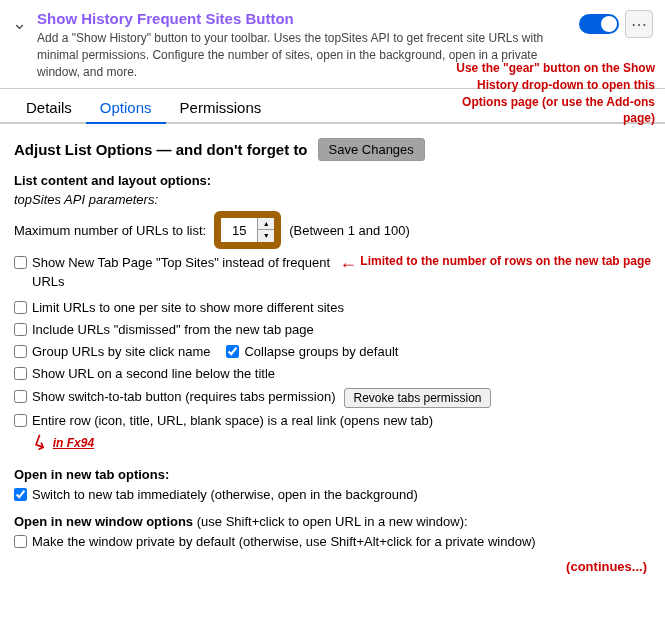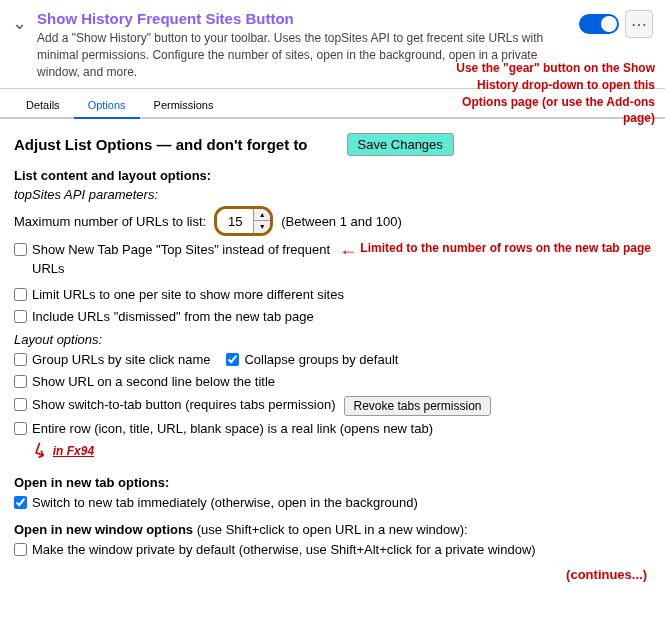--- a/index.html
+++ b/index.html
@@ -95,21 +95,21 @@
     
     .tabs {
       display: flex;
       border-bottom: 2px solid #ccc;
       padding: 0 12px;
       margin-top: 4px;
     }
     .tab {
       padding: 6px 14px;
       cursor: pointer;
-      font-size: 11px;
+      font-size: 15px;
       color: #000;
       border-bottom: 2px solid transparent;
       margin-bottom: -2px;
     }
     .tab.active {
       color: #0060df;
       border-bottom: 2px solid #0060df;
       font-weight: normal;
     }
 
@@ -122,26 +122,25 @@
       font-size: 15px;
       font-weight: bold;
       margin-bottom: 12px;
       display: flex;
       align-items: center;
       gap: 10px;
       flex-wrap: wrap;
     }
     .save-btn {
       border: 1px solid #999;
-      background: #5eead4;
+      background: #a3a3a3;
       padding: 3px 10px;
       font-size: 13px;
       cursor: pointer;
       border-radius: 3px;
-      margin-left: 29px;
     }
 
     .subsection-title {
       font-weight: bold;
       margin-bottom: 4px;
       margin-top: 10px;
     }
     .italic-label {
       font-style: italic;
       margin-bottom: 4px;
@@ -150,22 +149,22 @@
 
     .number-row {
       display: flex;
       align-items: center;
       gap: 8px;
       margin-bottom: 5px;
     }
     .number-input-wrapper {
       display: flex;
       align-items: center;
-      border: 3px solid #a16207;
-      border-radius: 12px;
+      border: 7px solid #a16207;
+      border-radius: 6px;
       overflow: hidden;
     }
     .number-input {
       width: 36px;
       height: 24px;
       border: none;
       text-align: center;
       font-size: 13px;
       outline: none;
       padding: 0 2px;
@@ -310,21 +309,20 @@
   <label class="checkbox-row">
     <input type="checkbox" style="">
     <span>Limit URLs to one per site to show more different sites</span>
   </label>
 
   <label class="checkbox-row">
     <input type="checkbox" style="">
     <span>Include URLs "dismissed" from the new tab page</span>
   </label>
 
-  <div class="italic-label layout-options-label">Layout options:</div>
 
   <div style="display:flex; gap:16px; margin-bottom:4px;">
     <label class="checkbox-row" style="margin-bottom:0;">
       <input type="checkbox" style="">
       <span>Group URLs by site click name</span>
     </label>
     <label class="checkbox-row" style="margin-bottom:0;">
       <input type="checkbox" checked="" style="">
       <span>Collapse groups by default</span>
     </label>

